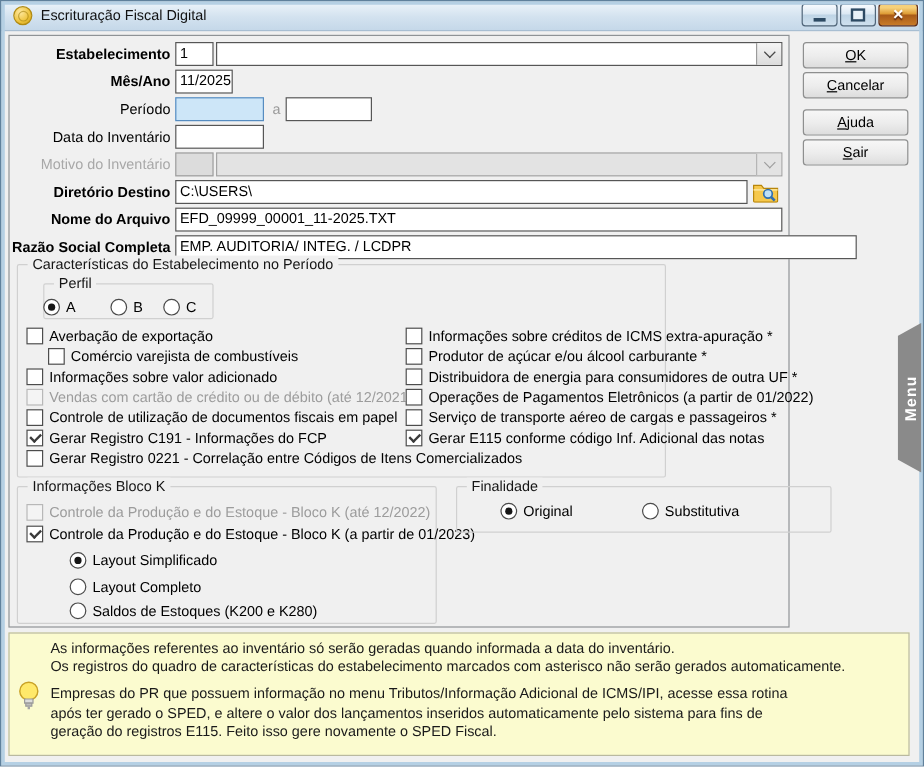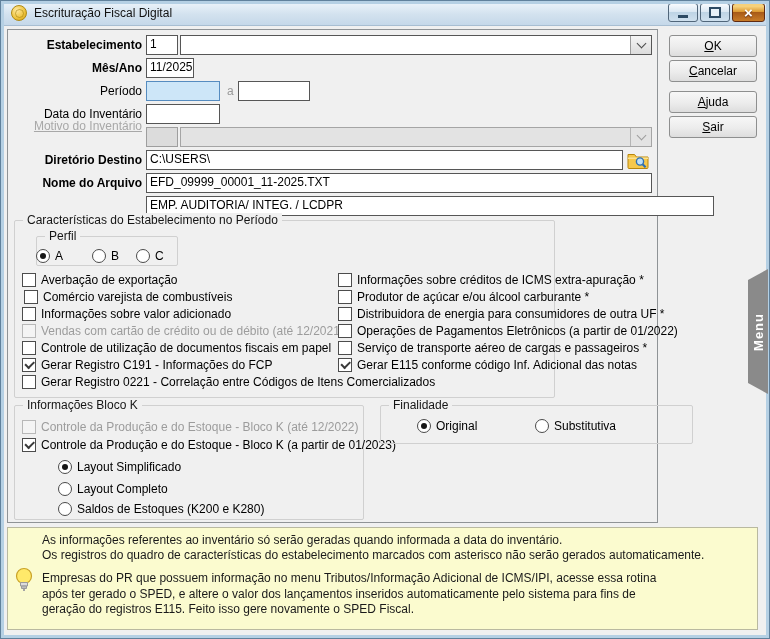--- a/index.html
+++ b/index.html
@@ -116,21 +116,21 @@
   <div class="field" style="left:146px;top:58px;width:48px;">11/2025</div>
 
   <div class="flabel" style="top:81px;">Período</div>
   <div class="field focus" style="left:146px;top:81px;width:74px;"></div>
   <div class="conn" style="left:227px;top:81px;">a</div>
   <div class="field" style="left:238px;top:81px;width:72px;"></div>
 
   <div class="flabel" style="top:104px;">Data do Inventário</div>
   <div class="field" style="left:146px;top:104px;width:74px;"></div>
 
-  <div class="flabel dis" style="top:116px;text-decoration:underline;">Motivo do Inventário</div>
+  <div class="flabel dis" style="top:127px;">Motivo do Inventário</div>
   <div class="field disabled" style="left:146px;top:127px;width:32px;"></div>
   <div class="combo disabled" style="left:180px;top:127px;width:472px;">
     <span class="cbtn">
         <span class="chev"></span>
       </span>
   </div>
 
   <div class="flabel b" style="top:150px;">Diretório Destino</div>
   <div class="field" style="left:146px;top:150px;width:477px;">C:\USERS\</div>
   <div class="folder-btn">
@@ -138,20 +138,21 @@
       <path d="M1 3.5 h6.5 l2 2.5 H21 v10.5 a1 1 0 0 1 -1 1 H2 a1 1 0 0 1 -1 -1 Z" fill="#f6c84c" stroke="#b8860b"></path>
       <path d="M1 6.5 h20 v1.5 H1 Z" fill="#fbe291"></path>
       <circle cx="13" cy="10.5" r="3.6" fill="#bfe0f7" stroke="#2f6fb2" stroke-width="1.4"></circle>
       <line x1="15.6" y1="13.2" x2="18.6" y2="16.2" stroke="#2f6fb2" stroke-width="2.2"></line>
     </svg>
   </div>
 
   <div class="flabel b" style="top:173px;">Nome do Arquivo</div>
   <div class="field" style="left:146px;top:173px;width:506px;">EFD_09999_00001_11-2025.TXT</div>
 
+  <div class="flabel b" style="top:196px;">Razão Social Completa</div>
   <div class="field" style="left:146px;top:196px;width:568px;">EMP. AUDITORIA/ INTEG. / LCDPR</div>
 
   <div class="group" style="left:14px;top:220px;width:541px;height:178px;">
     <span class="legend">Características do Estabelecimento no Período</span>
   </div>
   <div class="group" style="left:36px;top:236px;width:142px;height:30px;">
     <span class="legend">Perfil</span>
   </div>
   <div class="radio selected" style="left:36px;top:248px;">
     <span class="dot"></span>
@@ -163,21 +164,21 @@
   </div>
   <div class="radio" style="left:136px;top:248px;">
     <span class="dot"></span>
       <span class="lbl">C</span>
   </div>
 
   <div class="cb" style="left:22px;top:272px;">
     <span class="box"></span>
       <span class="lbl">Averbação de exportação</span>
     </div>
-  <div class="cb" style="left:24px;top:289px;">
+  <div class="cb" style="left:40px;top:289px;">
     <span class="box"></span>
       <span class="lbl">Comércio varejista de combustíveis</span>
     </div>
   <div class="cb" style="left:22px;top:306px;">
     <span class="box"></span>
       <span class="lbl">Informações sobre valor adicionado</span>
     </div>
   <div class="cb disabled" style="left:22px;top:323px;">
     <span class="box"></span>
       <span class="lbl">Vendas com cartão de crédito ou de débito (até 12/2021)</span>

